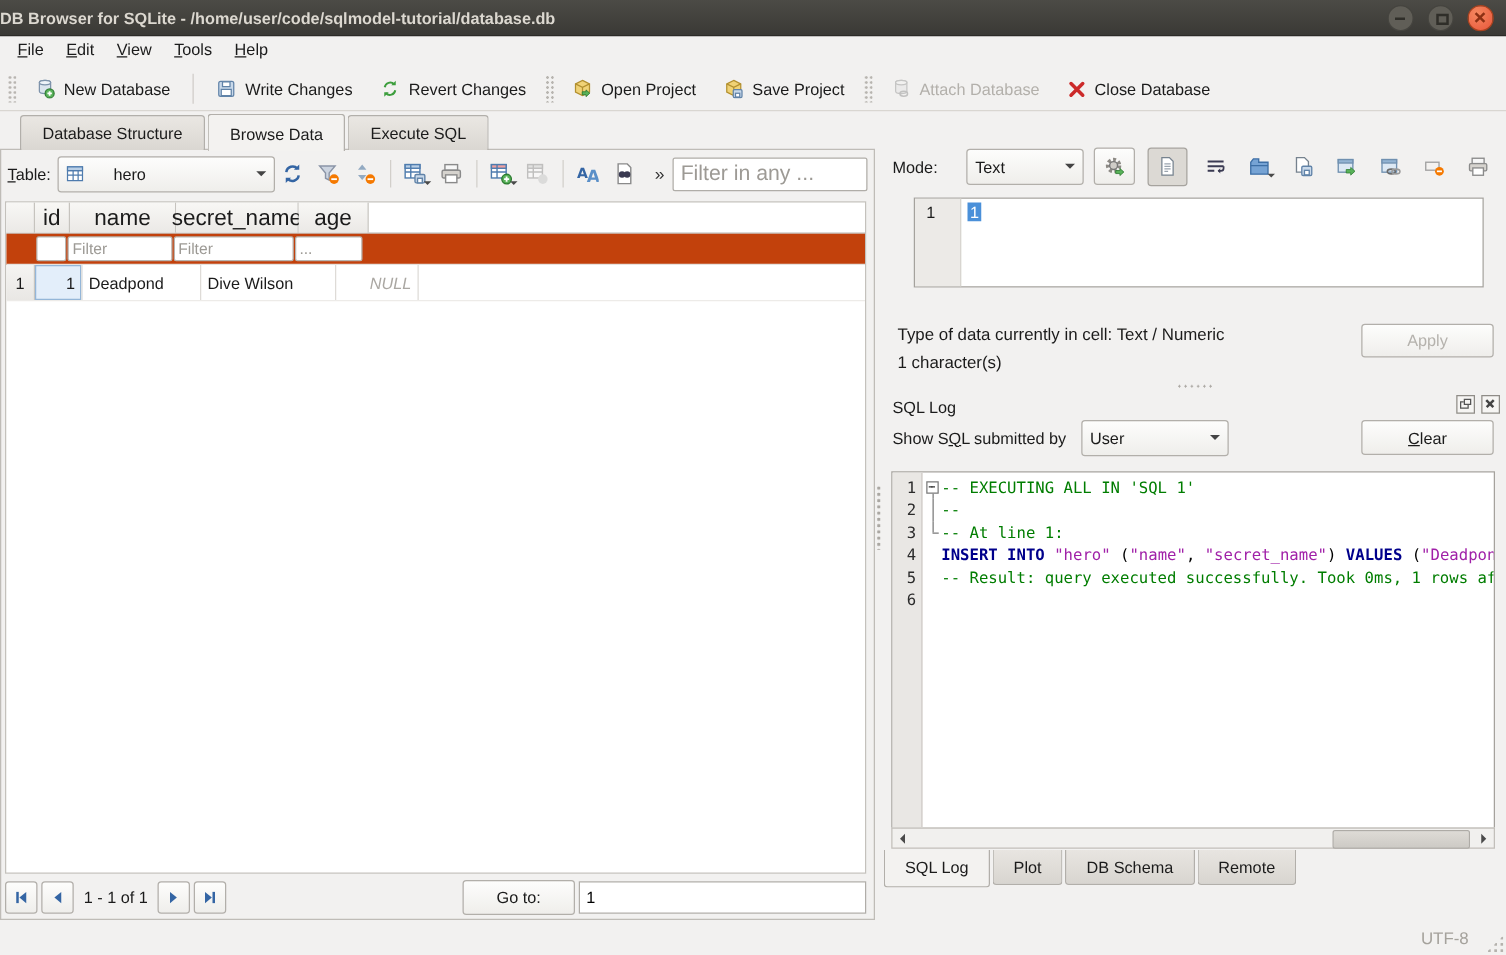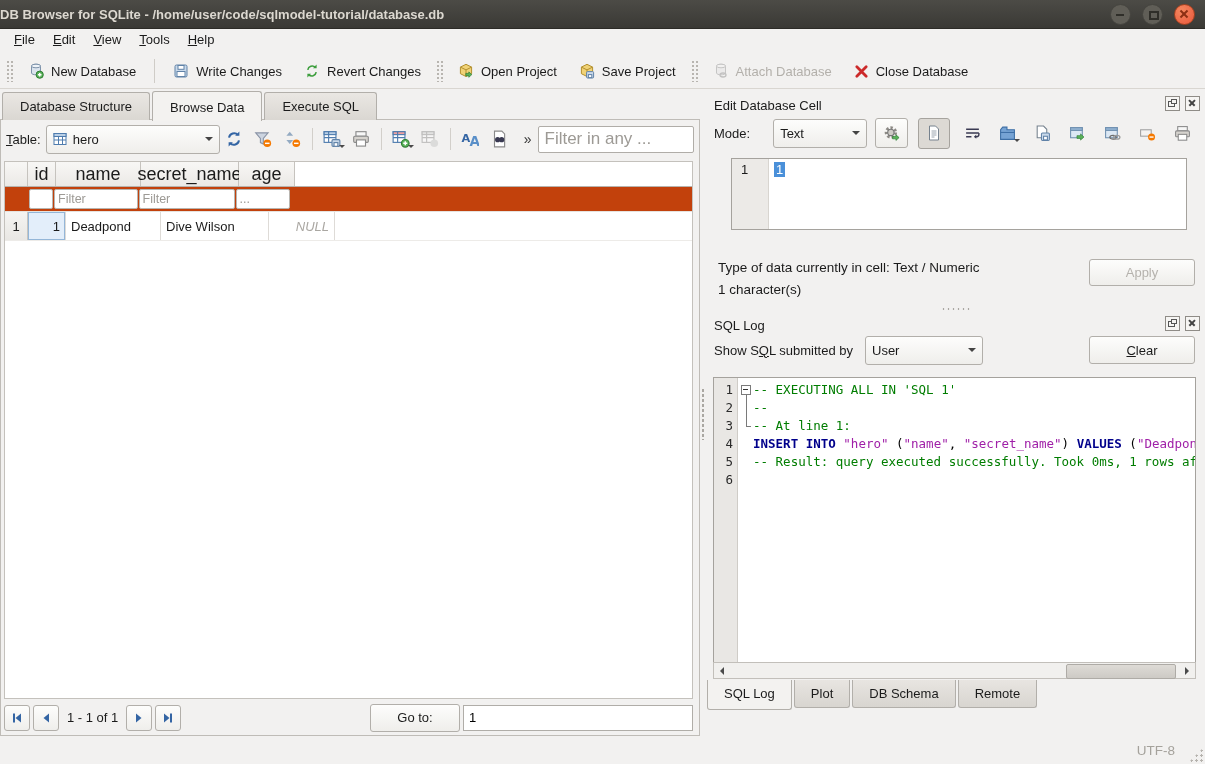--- a/index.html
+++ b/index.html
@@ -32,29 +32,29 @@
   .tb-btn.disabled svg{opacity:.45;filter:grayscale(1)}
   .caret{width:0;height:0;border:3.5px solid transparent;border-top-color:#4a4a4a;align-self:flex-end;margin:0 0 2px -3px}
   .ic{display:block}
   
   .main{position:absolute;top:88px;left:0;right:0;bottom:27px}
   .vsplit{position:absolute;left:699px;top:0;width:7px;bottom:0}
   .vsplit::before{content:'';position:absolute;left:2px;top:300px;width:4px;height:52px;
                   background-image:radial-gradient(#aaa7a2 1px,transparent 1.2px);background-size:4px 5px}
   
   .left-pane{position:absolute;left:0;top:0;width:701px;bottom:0}
-  .main-tabs{display:flex;height:32px;padding-left:2px;align-items:flex-end;position:relative;z-index:2}
+  .main-tabs{display:flex;height:32px;padding-left:16px;align-items:flex-end;position:relative;z-index:2}
   .mtab{padding:6px 17px;background:linear-gradient(#eae7e3,#dad7d2);border:1px solid #b2afaa;
         border-bottom:none;border-radius:3px 3px 0 0;margin-right:2px}
   .mtab.active{background:#f3f2f0;padding-top:8px;margin-bottom:-1px;z-index:3;position:relative}
   .browse-panel{position:absolute;top:31px;left:0;right:1px;bottom:1px;border:1px solid #bfbcb7;background:#f2f1f0}
   .browse-toolbar{position:absolute;top:4px;left:5px;right:5px;height:30px;display:flex;align-items:center}
   .lbl{padding-right:5px}
   .combo{height:27px;background:linear-gradient(#fdfdfc,#efeeeb);border:1px solid #b2afaa;border-radius:3px;
-         display:flex;align-items:center;padding:0 6px;gap:6px}
+         display:flex;align-items:center;padding:0 6px;gap:24px}
   .combo .carr{width:0;height:0;border:4px solid transparent;border-top-color:#444;margin:4px 0 0 auto}
   .table-combo{width:160px}
   .flat-btn{width:27px;height:27px;display:flex;align-items:center;justify-content:center;position:relative;margin:0 1px}
   .flat-btn .caret{position:absolute;right:1px;bottom:2px;margin:0}
   .flat-btn.disabled svg{opacity:.4;filter:grayscale(1)}
   .bt-sep{width:1px;height:22px;background:#d2cfca;margin:0 5px}
   .chev{color:#333;font-size:14px;padding:0 6px 0 10px}
   .filter-any{flex:1;height:25px;border:1px solid #b0ada8;border-radius:2px;background:#fff;padding:0 6px;
               font-family:"Liberation Sans",sans-serif;font-size:17px;min-width:60px}
   input::placeholder{color:#9a979200;color:#9d9a95}
@@ -434,27 +434,20 @@
         <input class="goto-input" value="1" style="">
       </div>
     </div>
   </div>
 
   <div class="vsplit"></div>
 
   <div class="right-pane">
 
     <div class="edit-dock">
-      <div class="dock-title">
-        <span>Edit Database Cell</span>
-        <span class="dock-btns">
-          <span class="dock-btn dock-float"></span>
-          <span class="dock-btn dock-close"></span>
-        </span>
-      </div>
 
       <div class="edit-controls">
         <span class="lbl">Mode:</span>
         <div class="combo mode-combo">
           <span>Text</span>
           <span class="carr"></span>
         </div>
         <span class="gear-btn">
           <svg width="18" height="18" viewBox="0 0 16 16">
             <circle cx="7" cy="7.5" r="4" fill="none" stroke="#8d8a85" stroke-width="3" stroke-dasharray="2 1.6"></circle>

